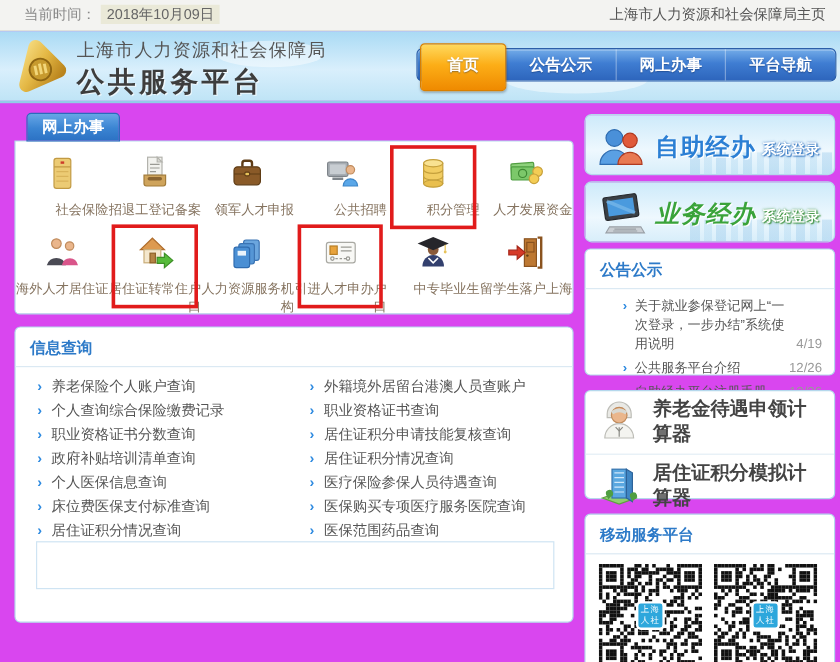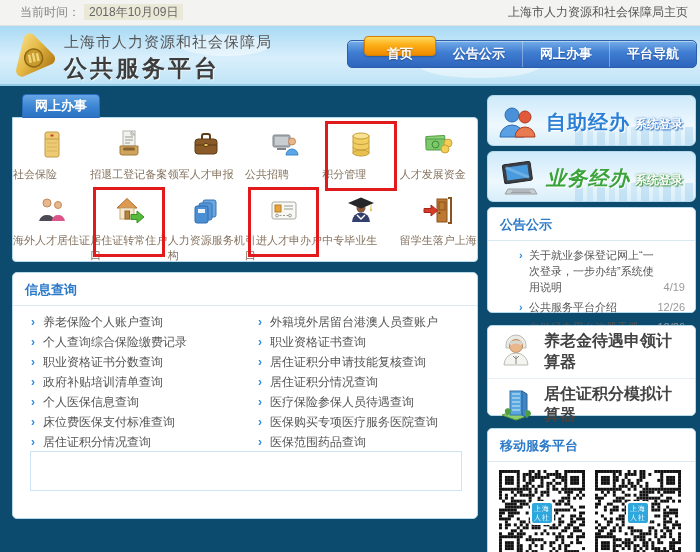--- a/index.html
+++ b/index.html
@@ -1,17 +1,17 @@
 <!DOCTYPE html>
 <html><head>
 <meta charset="utf-8">
 <style>
   * { margin:0; padding:0; box-sizing:border-box; }
   body { font-family:"Liberation Sans","DejaVu Sans",sans-serif; }
-  .page { position:relative; width:700px; height:552px; overflow:hidden; background:#0c4a6e; }
+  .page { position:relative; width:700px; height:552px; overflow:hidden; background:#d946ef; }
 
   
   .topbar { position:absolute; left:0; top:0; width:700px; height:26px; background:#f3f3f1;
             border-bottom:1px solid #e0e0dc; font-size:12px; color:#888; line-height:25px; }
   .topbar .left { position:absolute; left:20px; top:0; }
   .topbar .date { background:#eae9d8; color:#666; padding:1px 5px; margin-left:4px; }
   .topbar .right { position:absolute; right:12px; top:0; color:#555; cursor:pointer; }
 
   
   .header { position:absolute; left:0; top:26px; width:700px; height:60px;
@@ -23,38 +23,38 @@
   .org { font-size:15px; color:#555; letter-spacing:1px; }
   .site { font-size:23px; font-weight:bold; color:#3d3d3d; letter-spacing:3px; margin-top:1px;
           text-shadow:1px 1px 0 rgba(255,255,255,.7); }
 
   .nav { position:absolute; left:347px; top:14px; width:350px; height:28px; border-radius:5px;
          background:linear-gradient(180deg,#74ade9 0%,#3f7dd2 45%,#2d65bc 100%);
          border:1px solid #2c5fa9; display:flex; box-shadow:inset 0 1px 0 rgba(255,255,255,.45); }
   .tab { flex:1; text-align:center; line-height:26px; color:#fff; font-size:13px; font-weight:bold;
          cursor:pointer; text-shadow:0 1px 1px rgba(0,30,80,.4); }
   .tab + .tab { border-left:1px solid rgba(255,255,255,.35); }
-  .tab.active { flex:0 0 72px; margin:-5px 0 -2px 16px; height:20px; line-height:33px; border-radius:4px;
+  .tab.active { flex:0 0 72px; margin:-5px 0 -2px 2px; height:40px; line-height:33px; border-radius:4px;
                 background:linear-gradient(180deg,#ffd95e 0%,#fcae17 45%,#ef8a00 100%);
                 border:1px solid #d97f00; box-shadow:0 1px 2px rgba(0,0,0,.25); }
   .tab.active + .tab { border-left:none; }
 
   
   .panel { position:absolute; background:#fff; border:1px solid #b5d8ec; border-radius:5px; }
   .panel-head { font-size:13px; font-weight:bold; color:#2d7ac8; padding:8px 12px 6px;
                 border-bottom:1px solid #dbe9f3; }
 
   
   .svc-tab { position:absolute; left:22px; top:94px; width:78px; height:24px; border-radius:4px 4px 0 0;
              background:linear-gradient(180deg,#66a6e6 0%,#3a84d2 55%,#2c72c4 100%);
              border:1px solid #2b6cbc; color:#fff; font-size:13px; font-weight:bold;
              text-align:center; line-height:22px; cursor:pointer; z-index:3; }
   .svc-panel { left:12px; top:117px; width:466px; height:145px; border-radius:0 4px 4px 4px; z-index:2; }
   .svc-grid { display:grid; grid-template-columns:repeat(6,1fr); padding-top:5px; }
-  .cell { position:relative; height:66px; text-align:left; cursor:pointer; }
+  .cell { position:relative; height:66px; text-align:right; cursor:pointer; }
   .cell .ic { height:44px; display:flex; align-items:center; justify-content:center; }
   .cell .lb { font-size:11px; color:#85735f; }
   .cell.hl::after { content:""; position:absolute; left:3px; right:3px; top:-2px; bottom:-2px;
                     border:3px solid #e11b1b; pointer-events:none; }
 
   
   .info-panel { left:12px; top:272px; width:466px; height:247px; }
   .info-cols { display:flex; padding:6px 4px 0 6px; }
   .info-col { width:50%; list-style:none; }
   .info-col li { position:relative; font-size:12px; color:#555; line-height:20px;

